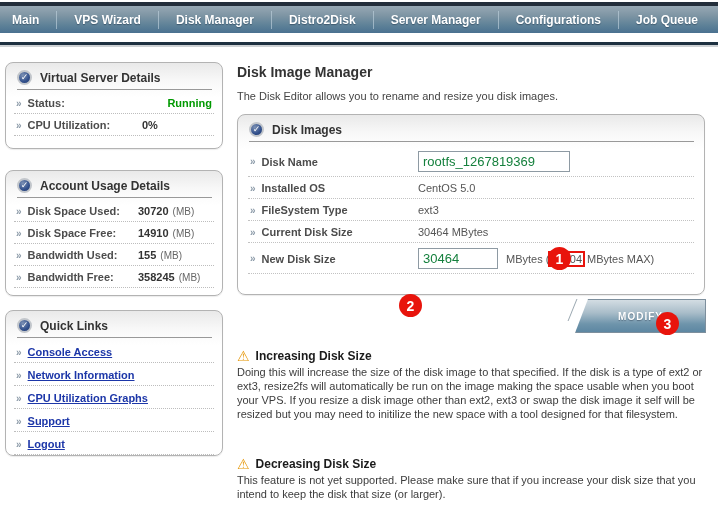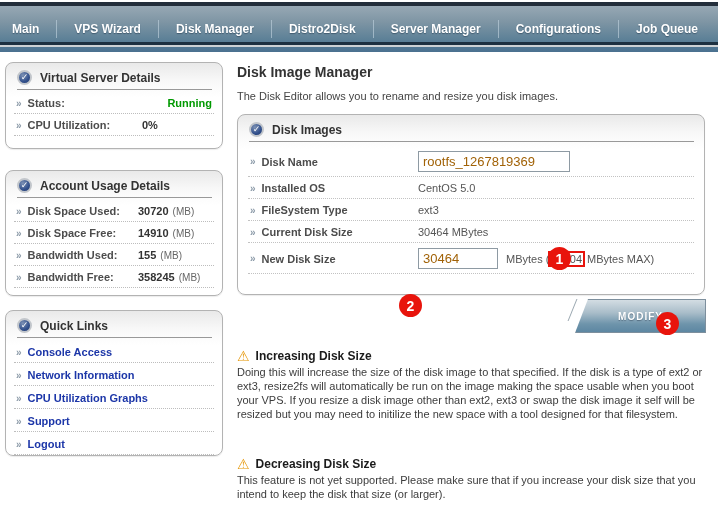--- a/index.html
+++ b/index.html
@@ -6,21 +6,21 @@
   html,body { background:#fff; }
   body {
     width:718px; height:529px; position:relative; overflow:hidden;
     font-family:"Liberation Sans","DejaVu Sans",sans-serif; font-size:11px; color:#333;
   }
 
   
   .navbar { position:absolute; top:0; left:0; width:718px; height:48px; }
   .nav-strip-top { position:absolute; top:2px; left:0; width:100%; height:4px; background:#232e3b; }
   .nav-body {
-    position:absolute; top:6px; left:0; width:100%; height:46px;
+    position:absolute; top:6px; left:0; width:100%; height:27px;
     background:linear-gradient(to bottom,#97a8b4 0%,#7e95a4 35%,#5f8298 70%,#4a7190 100%);
     display:flex; align-items:center;
   }
   .nav-strip-bottom { position:absolute; top:42px; left:0; width:100%; height:3px; background:#1d3040; }
   .nav-strip-gray { position:absolute; top:45px; left:0; width:100%; height:2px; background:#cdd1d4; }
   .nav-item {
     color:#fff; font-weight:bold; font-size:12px; padding:0 17px; cursor:pointer;
     text-shadow:0 1px 1px rgba(20,40,60,.45); white-space:nowrap;
   }
   .nav-item:first-child { padding-left:12px; }
@@ -45,34 +45,34 @@
   .row { display:flex; align-items:center; padding:5px 2px 4px 2px; border-bottom:1px dotted #bdbdbd; }
   .bullet { color:#8b9aa8; font-weight:bold; margin-right:6px; font-size:10px; }
   .lbl { font-weight:bold; color:#4c4c4c; }
   .val { font-weight:bold; color:#333; }
   .unit { font-weight:normal; color:#666; font-size:10px; margin-left:4px; }
 
   .vsd-label { width:126px; display:flex; align-items:center; }
   .aud-label { width:122px; display:flex; align-items:center; }
 
   .link-row { display:flex; align-items:center; padding:6px 2px 4px 2px; border-bottom:1px dotted #bdbdbd; }
-  a.qlink { color:#1c36a8; font-weight:bold; cursor:pointer; }
+  a.qlink { color:#1c36a8; font-weight:bold; text-decoration:underline; cursor:pointer; }
 
   
   .main-title { position:absolute; top:64px; left:237px; width:468px; font-weight:bold; font-size:14px; color:#333; }
   .main-subtitle { position:absolute; top:90px; left:237px; width:472px; color:#444; }
 
   .disk-panel { left:237px; top:114px; width:468px; height:181px; }
   .form-rows { padding:4px 10px 0 10px; }
   .form-row { display:flex; align-items:center; padding:5px 2px 4px 2px; border-bottom:1px dotted #c2c2c2; }
   .form-label { width:168px; display:flex; align-items:center; font-weight:bold; color:#4c4c4c; }
   .form-val { color:#555; }
   .txt-input {
     border:1px solid #8e9aa3; height:21px; font-family:"Liberation Sans","DejaVu Sans",sans-serif;
-    font-size:13px; color:#a16207; padding:9px 4px; background:#fff;
+    font-size:13px; color:#15803d; padding:9px 4px; background:#fff;
   }
   .name-input { width:152px; }
   .size-input { width:80px; }
   .size-suffix { margin-left:8px; color:#555; }
   .max-box { display:inline-block; border:2px solid #e8140c; padding:0 1px; margin:-2px -1px; color:#555; }
 
   .modify-slash {
     position:absolute; left:563px; top:299px; width:10px; height:22px;
     border-right:1px solid #9aa7b0; transform:skewX(-22deg);
   }

